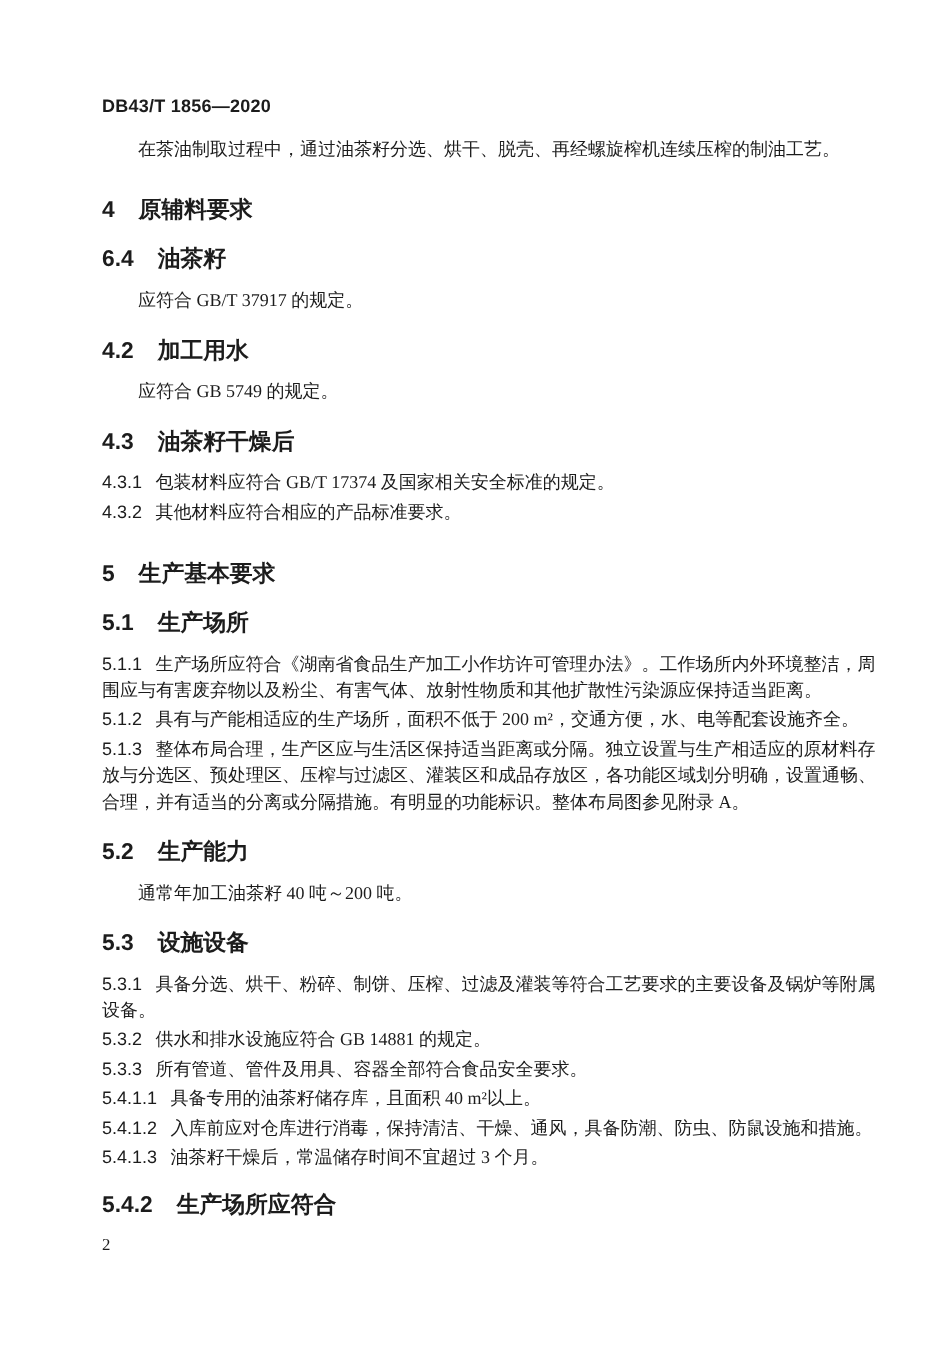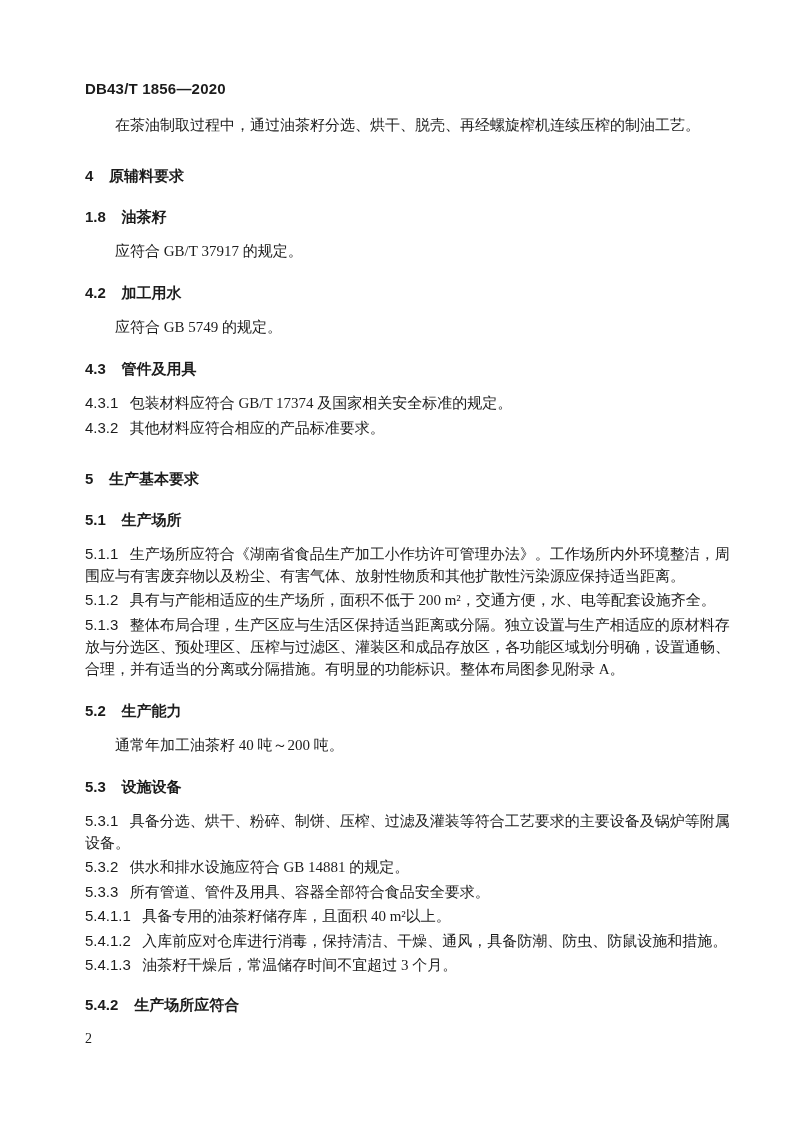--- a/index.html
+++ b/index.html
@@ -29,21 +29,21 @@
     margin-bottom: 14px;
   }
   .block { margin: 0; }
   .p-body {
     text-indent: 2em;
     margin: 11px 0;
   }
   .heading {
     font-family: "Liberation Sans", "DejaVu Sans", sans-serif;
     font-weight: bold;
-    font-size: 15px;
+    font-size: 19px;
     line-height: 20px;
   }
   .h1 { margin: 30px 0 20px; }
   .h2 { margin: 21px 0 13px; }
   .h3 { margin: 19px 0 11px; }
   .heading .num { margin-right: 1.05em; }
   .clause {
     margin: 2.5px 0;
   }
   .clause .num {
@@ -66,33 +66,33 @@
 
   <div class="doc-header">DB43/T 1856—2020</div>
 
   <div class="block p-body">在茶油制取过程中，通过油茶籽分选、烘干、脱壳、再经螺旋榨机连续压榨的制油工艺。</div>
 
   <div class="block heading h1">
     <span class="num">4</span><span>原辅料要求</span>
   </div>
 
   <div class="block heading h2">
-    <span class="num">1.8</span><span>油茶籽</span>
+    <span class="num">6.4</span><span>油茶籽</span>
   </div>
 
   <div class="block p-body">应符合 GB/T 37917 的规定。</div>
 
   <div class="block heading h2">
     <span class="num">4.2</span><span>加工用水</span>
   </div>
 
   <div class="block p-body">应符合 GB 5749 的规定。</div>
 
   <div class="block heading h2">
-    <span class="num">4.3</span><span>管件及用具</span>
+    <span class="num">4.3</span><span>油茶籽干燥后</span>
   </div>
 
   <div class="block clause">
     <span class="num">4.3.1</span><span>包装材料应符合 GB/T 17374 及国家相关安全标准的规定。</span>
   </div>
 
   <div class="block clause">
     <span class="num">4.3.2</span><span>其他材料应符合相应的产品标准要求。</span>
   </div>
 

